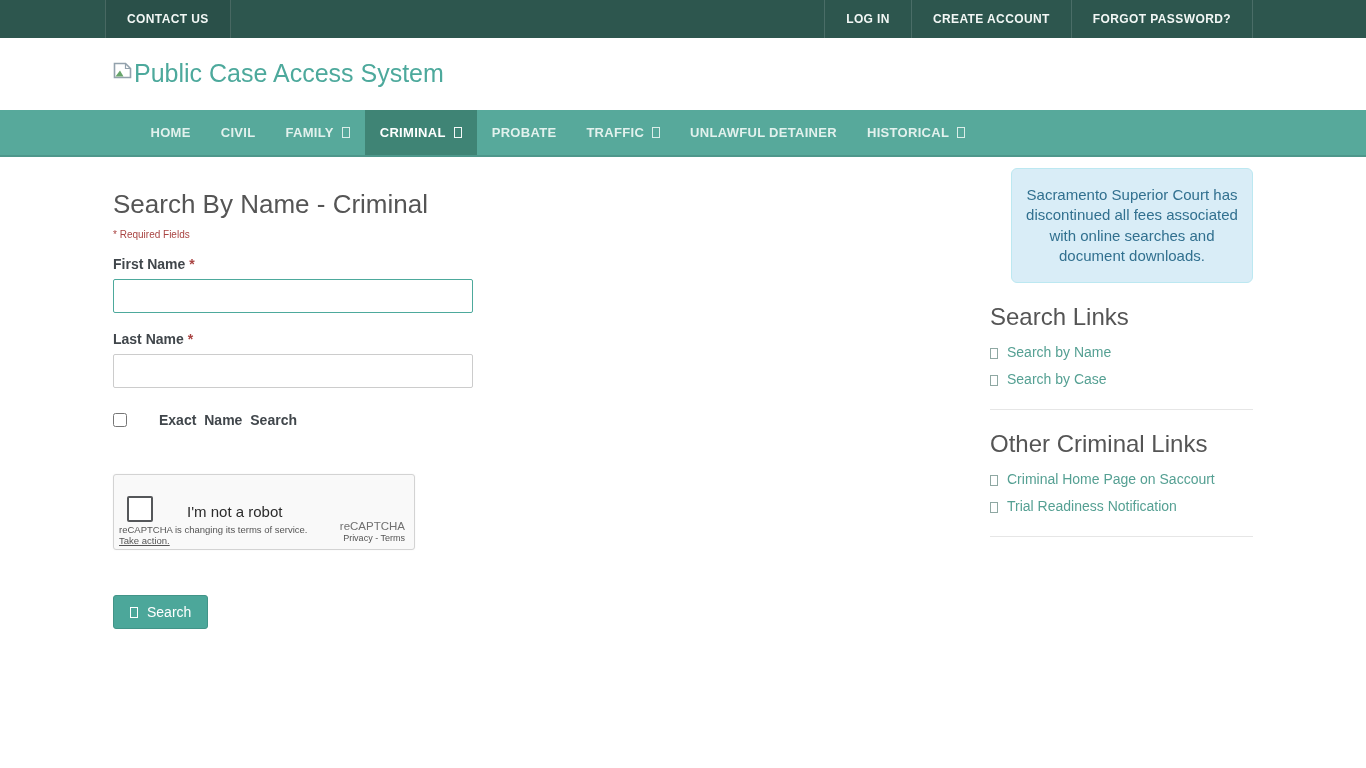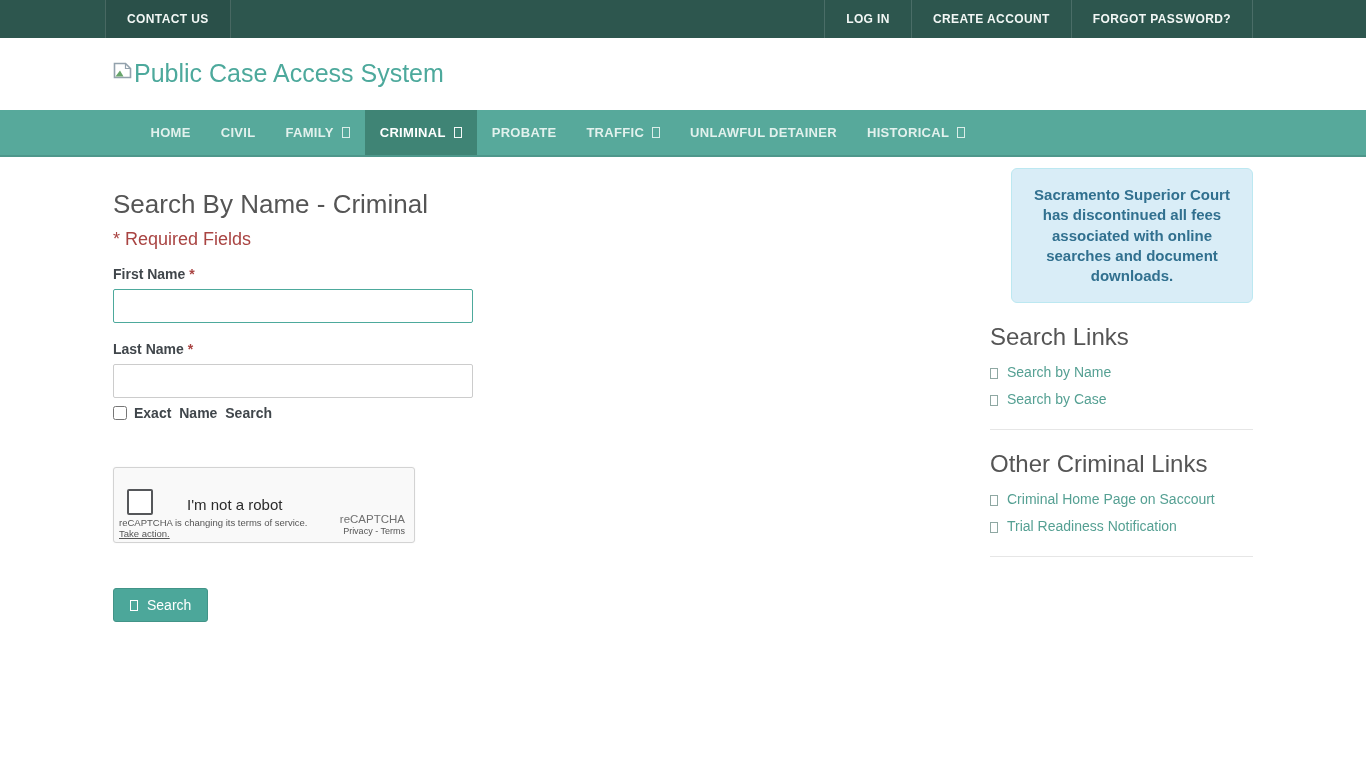--- a/index.html
+++ b/index.html
@@ -39,31 +39,31 @@
   .nav-caret { margin-left:8px; opacity:.95; }
   .link-tofu { margin-right:9px; color:#8fa8a3; position:relative; top:1px; }
   .btn-tofu { margin-right:9px; color:#ffffff; }
 
   
   .content { display:flex; justify-content:space-between; padding-top:11px; }
   main.maincol { width:760px; }
   aside.sidebar { width:263px; }
 
   h1.page-title { margin:21px 0 9px; font-size:26px; font-weight:400; color:#555; }
-  .required-note { color:#a94442; font-size:18px; margin-bottom:16px; }
+  .required-note { color:#a94442; font-size:10px; margin-bottom:16px; }
 
   .form-group { margin-top:5px; }
   .field-label { display:block; font-size:14px; font-weight:bold; color:#40464b; margin-bottom:7px; }
   .field-label .req { color:#a94442; font-weight:bold; }
   .text-input { width:360px; height:34px; border:1px solid #cccccc; border-radius:2px;
     padding:0 10px; font-size:14px; font-family:"Liberation Sans", sans-serif;
     color:#333; outline:none; background:#fff; }
   .text-input.focused { border-color:#4da99c; }
 
-  .checkbox-row { margin-top:7px; display:flex; align-items:center; }
+  .checkbox-row { margin-top:24px; display:flex; align-items:center;gap:25px; }
   .checkbox-row input { width:14px; height:14px; margin-right:7px; }
   .cb-label { font-size:14px; font-weight:bold; color:#40464b; word-spacing:4px; }
 
   
   .recaptcha { position:relative; margin-top:46px; width:302px; height:76px;
     background:#f9f9f9; border:1px solid #d3d3d3; border-radius:3px;
     box-shadow:0 0 2px rgba(0,0,0,.05); }
   .rc-checkbox { position:absolute; left:13px; top:21px; width:26px; height:26px;
     background:#ffffff; border:2px solid #55575a; border-radius:2px; }
   .rc-label { position:absolute; left:73px; top:28px; font-size:15px; color:#2b2b2b; }
@@ -76,21 +76,21 @@
   .rc-links a { color:#555; }
 
   
   .search-btn { margin-top:45px; display:inline-flex; align-items:center;
     background:#4ca79a; border:1px solid #429488; border-radius:3px;
     color:#ffffff; font-size:14px; font-family:"Liberation Sans", sans-serif;
     padding:8px 16px; cursor:pointer; }
 
   
   .alert-info { background:#d9edf7; border:1px solid #bce8f1; border-radius:6px;
-    color:#31708f; font-size:15px; font-weight:bold; text-align:center;
+    color:#31708f; font-size:15px; font-weight:normal; text-align:center;
     line-height:1.35; padding:16px 14px;margin-left:21px; }
   .side-title { font-size:24px; font-weight:400; color:#555; margin:20px 0 13px; }
   .side-link { display:flex; align-items:center; color:#55a093; font-size:14px;
     margin:11px 0; }
   .divider { border:none; border-top:1px solid #e6e6e6; margin:22px 0 6px; }
 </style>
 </head>
 <body>
 
 <div class="topbar">

